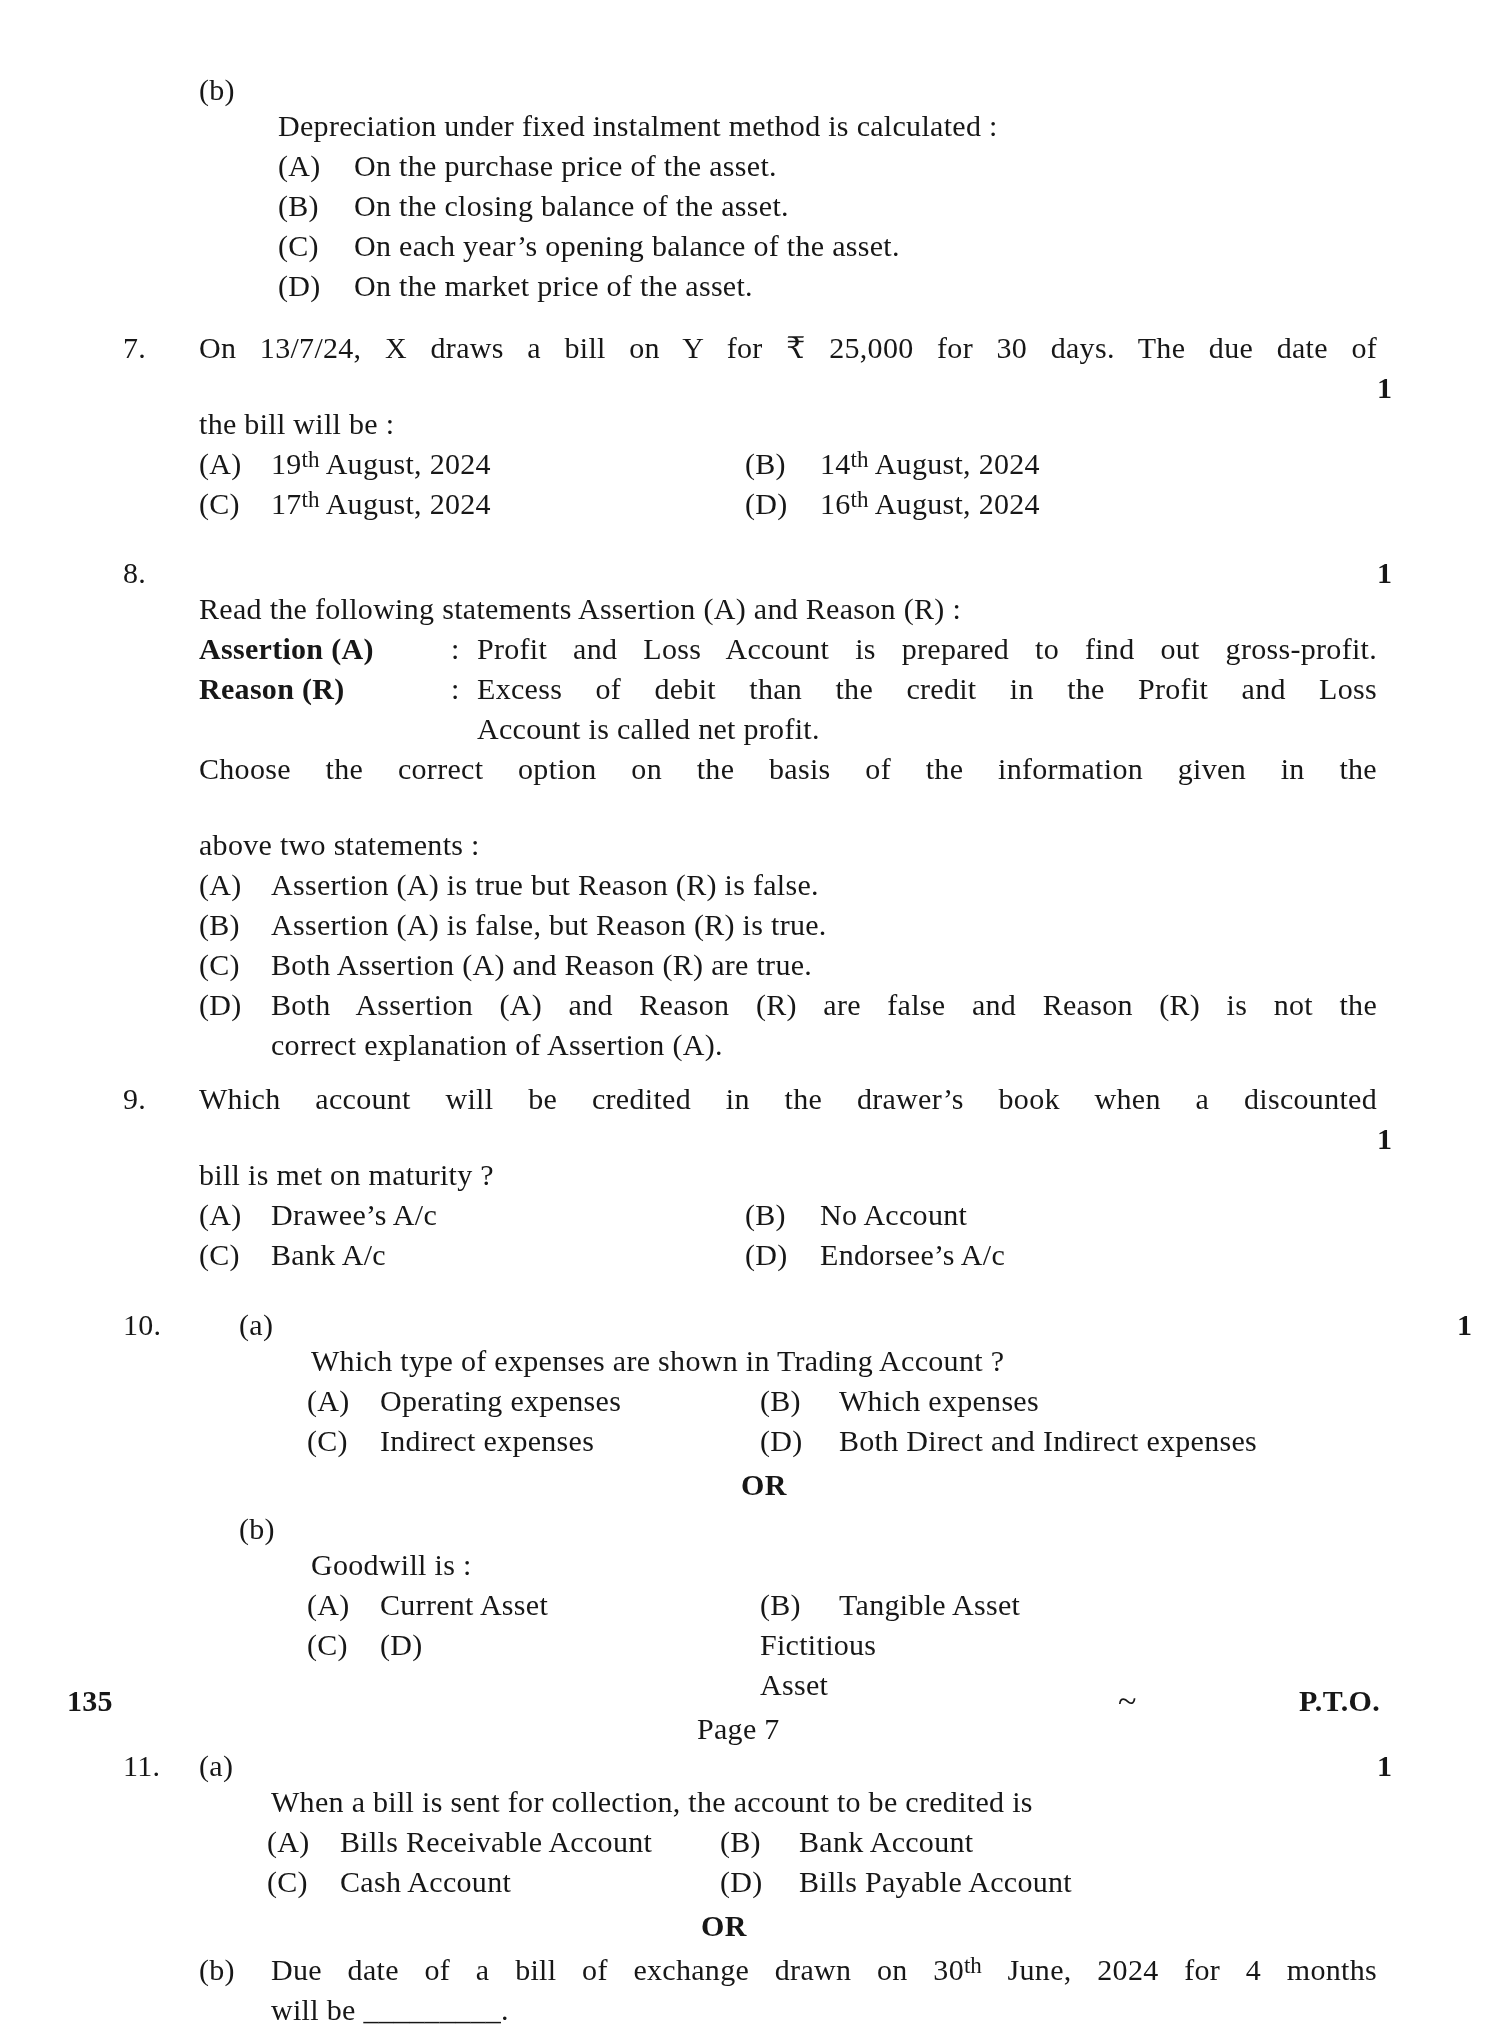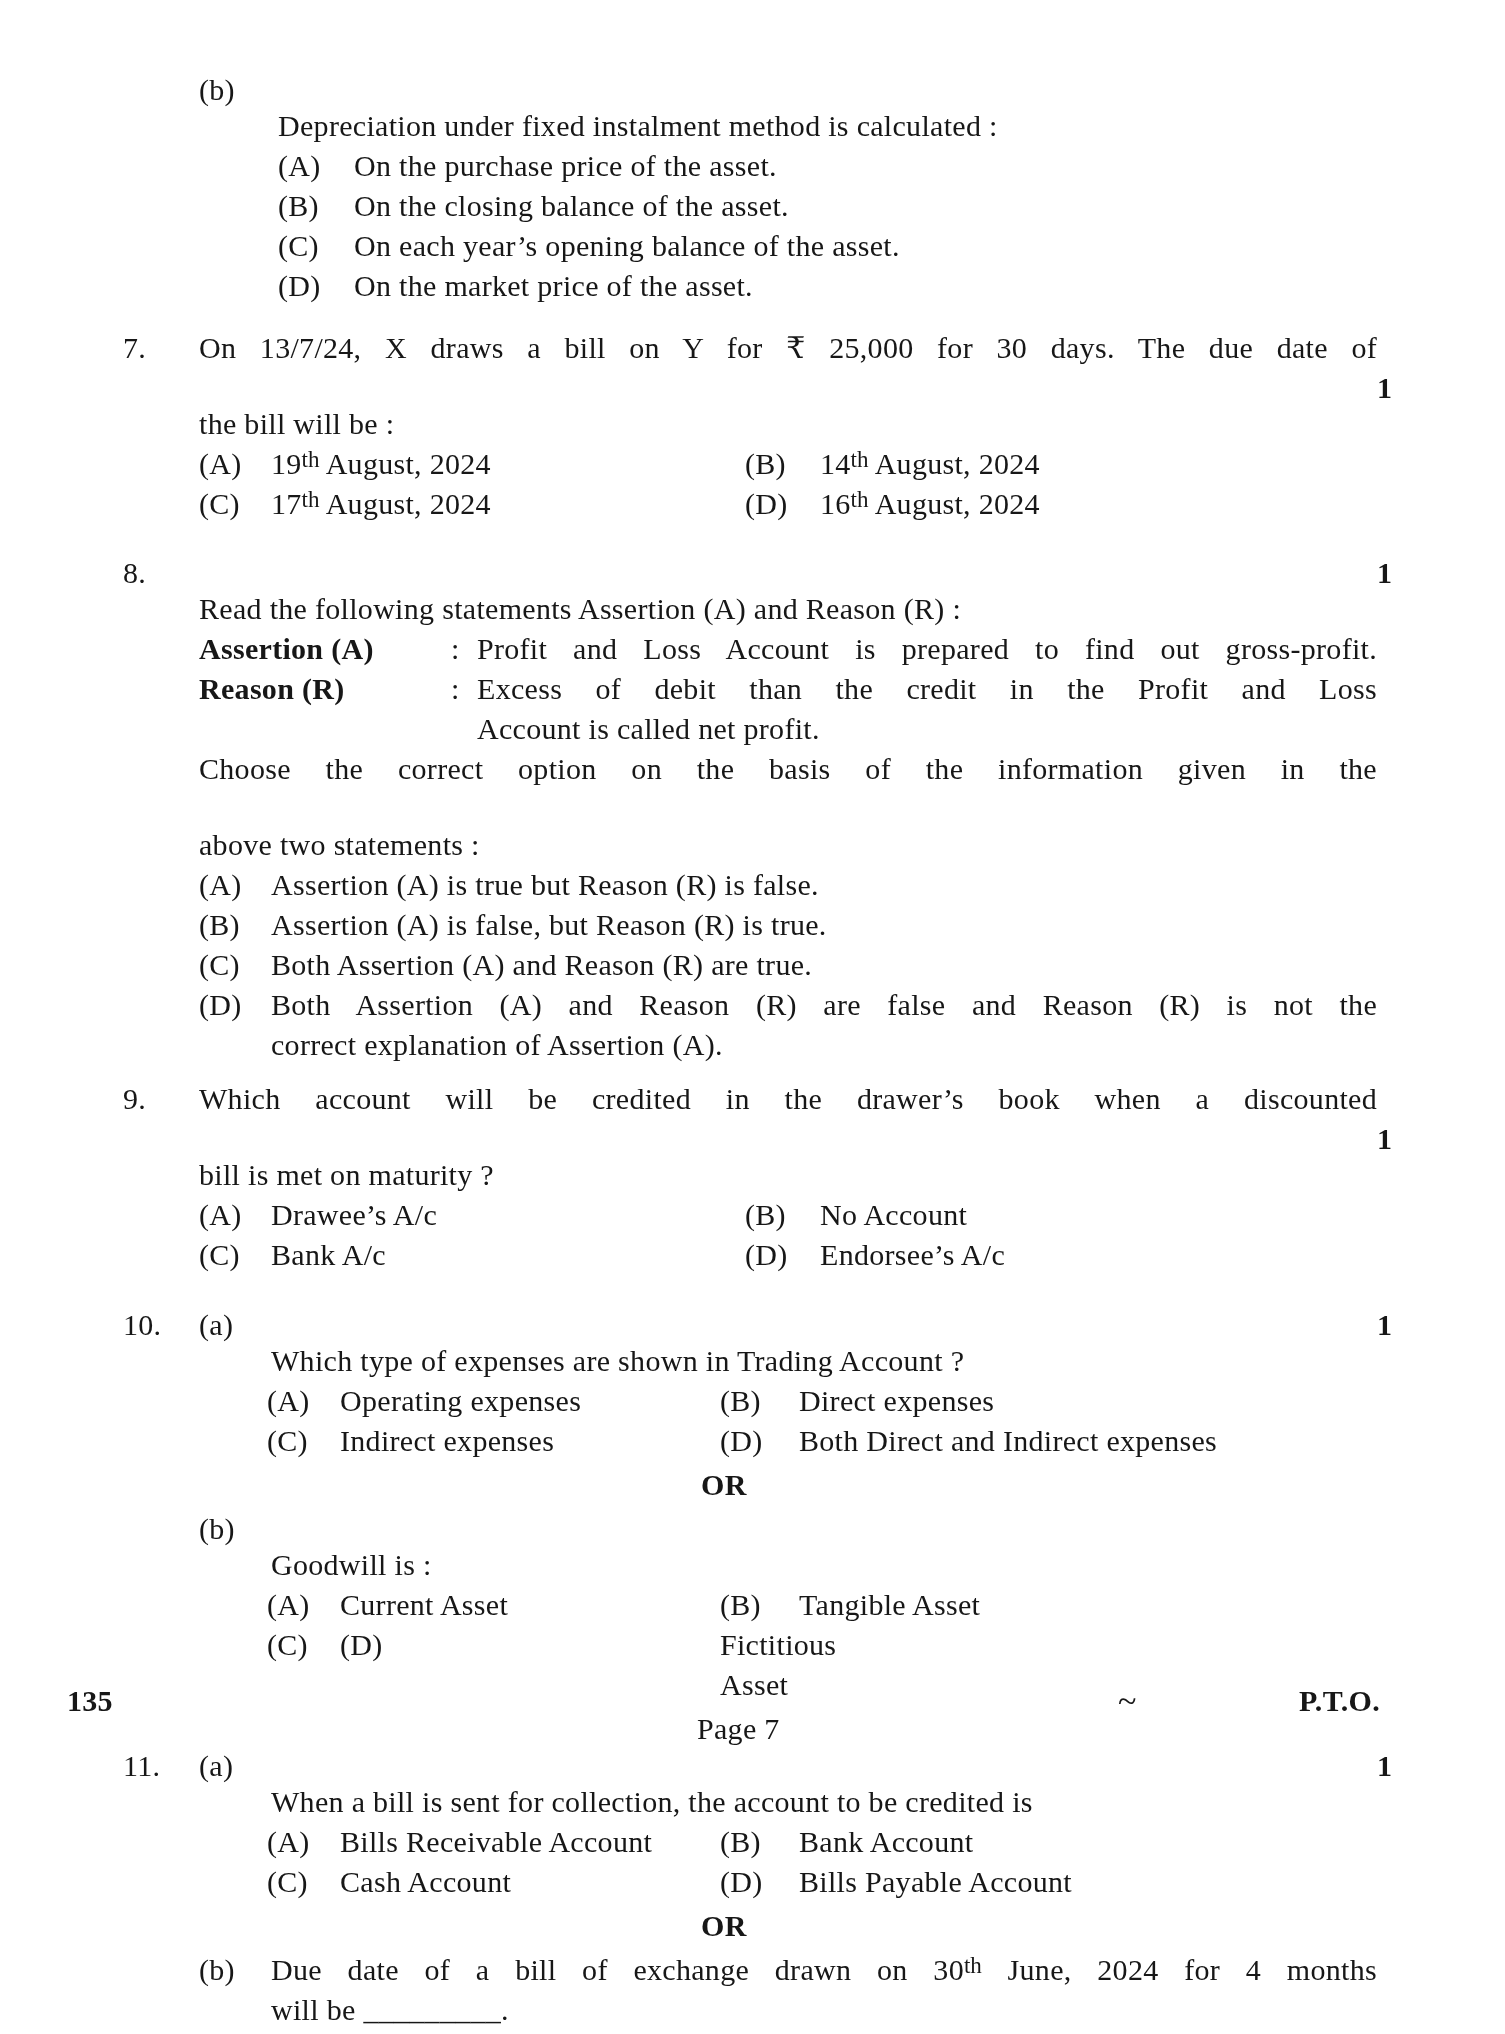--- a/index.html
+++ b/index.html
@@ -45,21 +45,21 @@
   
   .ar { display:grid; grid-template-columns:252px 26px 1fr; }
   .arlabel { font-weight:bold; }
 
   .or { font-weight:bold; margin:4px 12px; margin-left:502px; width:fit-content; }
   .subgap { margin-top:4px; }
 
   #q7  { margin-top:22px; }
   #q8  { margin-top:29px; }
   #q9  { margin-top:14px; }
-  #q10 { margin-top:30px; }
+  #q10 { margin-top:30px;gap:40px; }
   #q11 { margin-top:41px; }
 
   .footer { position:absolute; left:0; top:1681px; width:1505px; height:42px; }
   .f-left   { position:absolute; left:67px;  font-weight:bold; }
   .f-center { position:absolute; left:697px; width:130px; font-weight:normal;margin-top:28px; }
   .f-tilde  { position:absolute; left:1118px; font-size:34px; }
   .f-right  { position:absolute; left:1299px; font-weight:bold; }
 </style>
 </head>
 <body>
@@ -188,21 +188,21 @@
       <div class="qnum">10.</div>
       <div class="qbody">
         <div class="sub">
           <span>(a)</span>
           <span class="line">Which type of expenses are shown in Trading Account ?</span>
         </div>
         <div class="opt2">
           <span>(A)</span>
           <span>Operating expenses</span>
           <span>(B)</span>
-          <span>Direct expenses</span>
+          <span>Which expenses</span>
         </div>
         <div class="opt2">
           <span>(C)</span>
           <span>Indirect expenses</span>
           <span>(D)</span>
           <span>Both Direct and Indirect expenses</span>
         </div>
         <div class="or">OR</div>
         <div class="sub subgap">
           <span>(b)</span>

